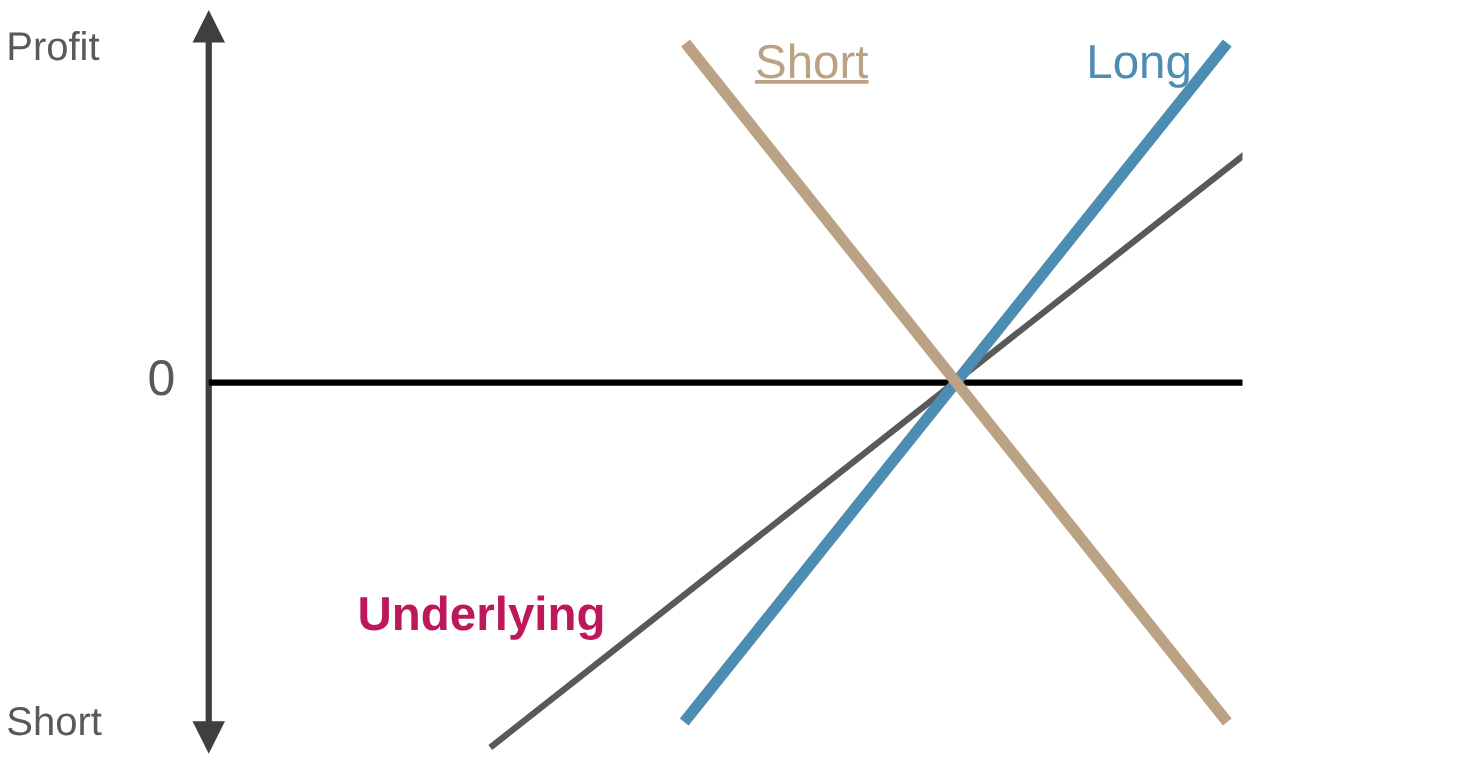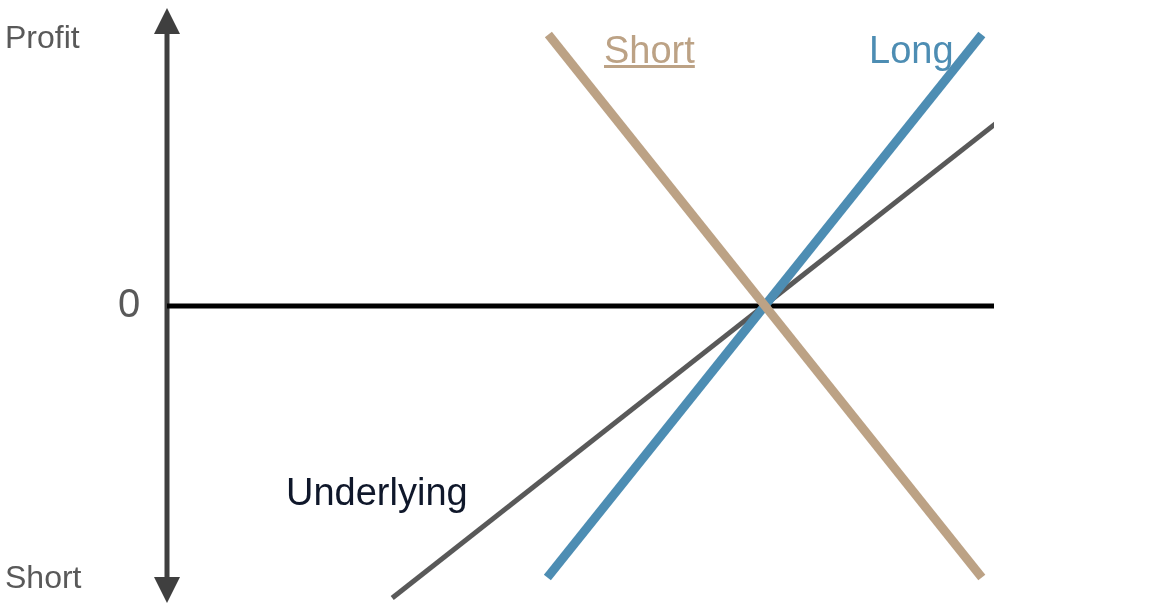--- a/index.html
+++ b/index.html
@@ -52,15 +52,15 @@
   <div class="lbl lbl-profit" style="color: rgb(89, 89, 89);">Profit</div>
 
   <div class="lbl lbl-loss" style="color: rgb(89, 89, 89);">Short</div>
 
   <div class="lbl lbl-zero" style="color: rgb(89, 89, 89);">0</div>
 
   <div class="lbl lbl-short" style="color: rgb(188, 162, 133); text-decoration: underline;">Short</div>
 
   <div class="lbl lbl-long" style="color: rgb(77, 141, 179);">Long</div>
 
-  <div class="lbl lbl-underlying" style="color: #0f172a;">Underlying</div>
+  <div class="lbl lbl-underlying" style="color: #be185d; font-weight: bold;">Underlying</div>
 
 </div>
 
 </body></html>

